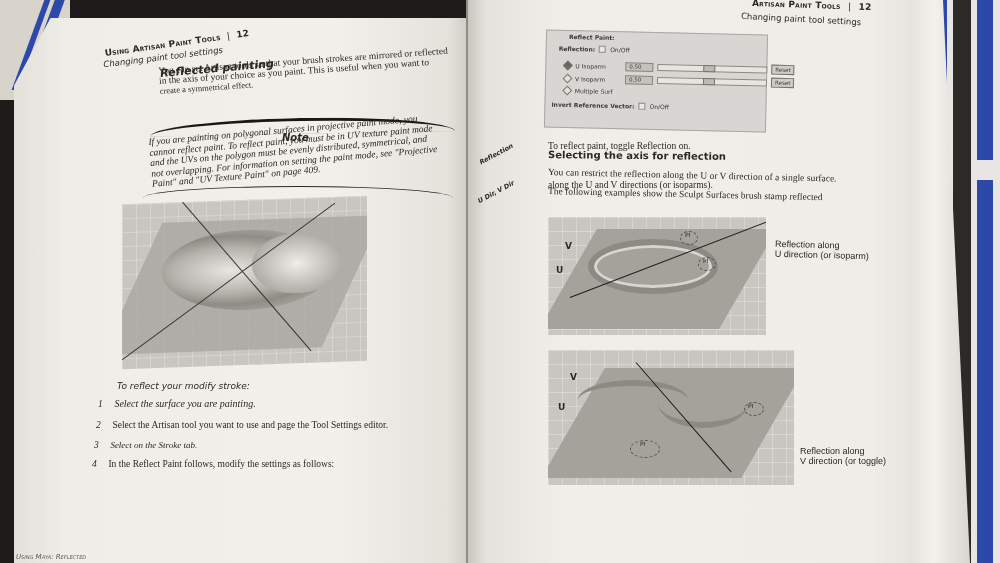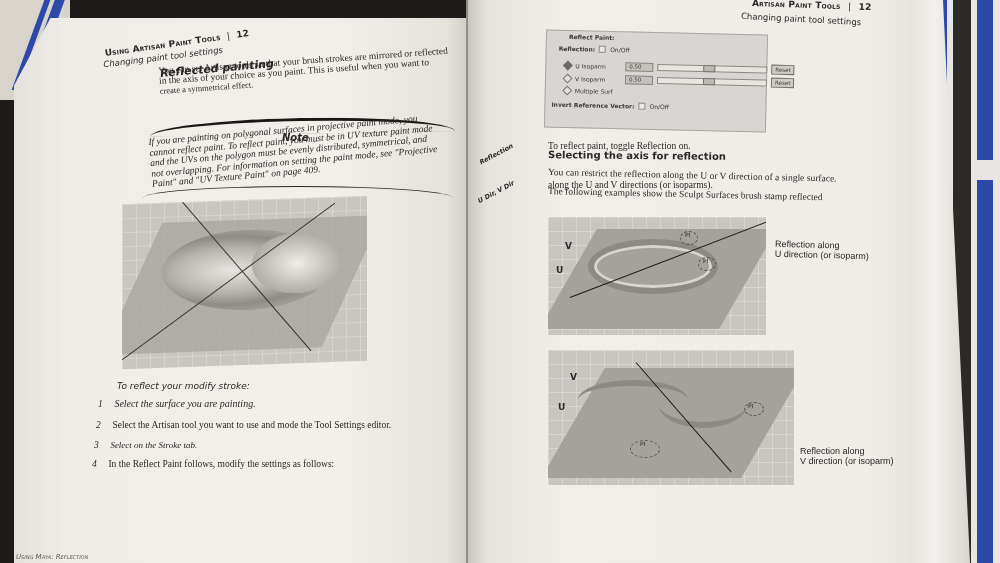--- a/index.html
+++ b/index.html
@@ -121,32 +121,32 @@
   <div style="position:absolute;left:60px;top:0;width:1px;height:200px;background:#3a3835;transform:rotate(-40deg);transform-origin:top;"></div>
 </div>
 
 <div class="abs sans" style="left:117px;top:381px;font-size:9px;font-style:italic;">To reflect your modify stroke:</div>
 <div class="abs step" style="left:98px;top:398px;">
   <span class="step-num">1</span>
   <span style="font-style:italic;font-size:10px;">Select the surface you are painting.</span>
 </div>
 <div class="abs step" style="left:96px;top:420px;">
   <span class="step-num">2</span>
-  <span>Select the Artisan tool you want to use and mode the Tool Settings editor.</span>
+  <span>Select the Artisan tool you want to use and page the Tool Settings editor.</span>
 </div>
 <div class="abs step" style="left:94px;top:440px;">
   <span class="step-num">3</span>
   <span style="font-style:italic;font-size:9px;">Select on the Stroke tab.</span>
 </div>
 <div class="abs step" style="left:92px;top:459px;">
   <span class="step-num">4</span>
   <span>In the Reflect Paint follows, modify the settings as follows:</span>
 </div>
 
-<div class="abs sans" style="left:16px;top:553px;font-size:7px;font-style:italic;font-variant:small-caps;color:#5a5853;">Using Maya: Reflection</div>
+<div class="abs sans" style="left:16px;top:553px;font-size:7px;font-style:italic;font-variant:small-caps;color:#5a5853;">Using Maya: Reflected</div>
 
 <div class="gutter"></div>
 <div class="page page-right"></div>
 <div class="page-edge-right"></div>
 
 <div class="abs hdr-title sans" style="left:752px;top:0px;transform:rotate(2deg);font-variant:small-caps;">
   <span>Artisan Paint Tools</span>
   <span style="font-weight:normal;margin:0 4px;">|</span>
   <span>12</span>
 </div>
@@ -221,14 +221,14 @@
   <div style="position:absolute;left:82px;top:90px;width:30px;height:18px;border:1px dashed #55524d;border-radius:50%;"></div>
   <div style="position:absolute;left:196px;top:52px;width:20px;height:14px;border:1px dashed #55524d;border-radius:50%;"></div>
   <span class="abs sans" style="left:92px;top:90px;font-size:6px;">PI</span>
   <span class="abs sans" style="left:200px;top:52px;font-size:6px;">PI</span>
   <div style="position:absolute;left:88px;top:12px;width:145px;height:1px;background:#1e1c1a;transform:rotate(49deg);transform-origin:left;"></div>
   <span class="abs sans" style="left:22px;top:22px;font-size:9px;font-weight:bold;">V</span>
   <span class="abs sans" style="left:10px;top:52px;font-size:9px;font-weight:bold;">U</span>
 </div>
 <div class="abs caption lib-sans" style="left:800px;top:446px;">
   <div>Reflection along</div>
-  <div>V direction (or isoparm)</div>
+  <div>V direction (or toggle)</div>
 </div>
 
 </body></html>

